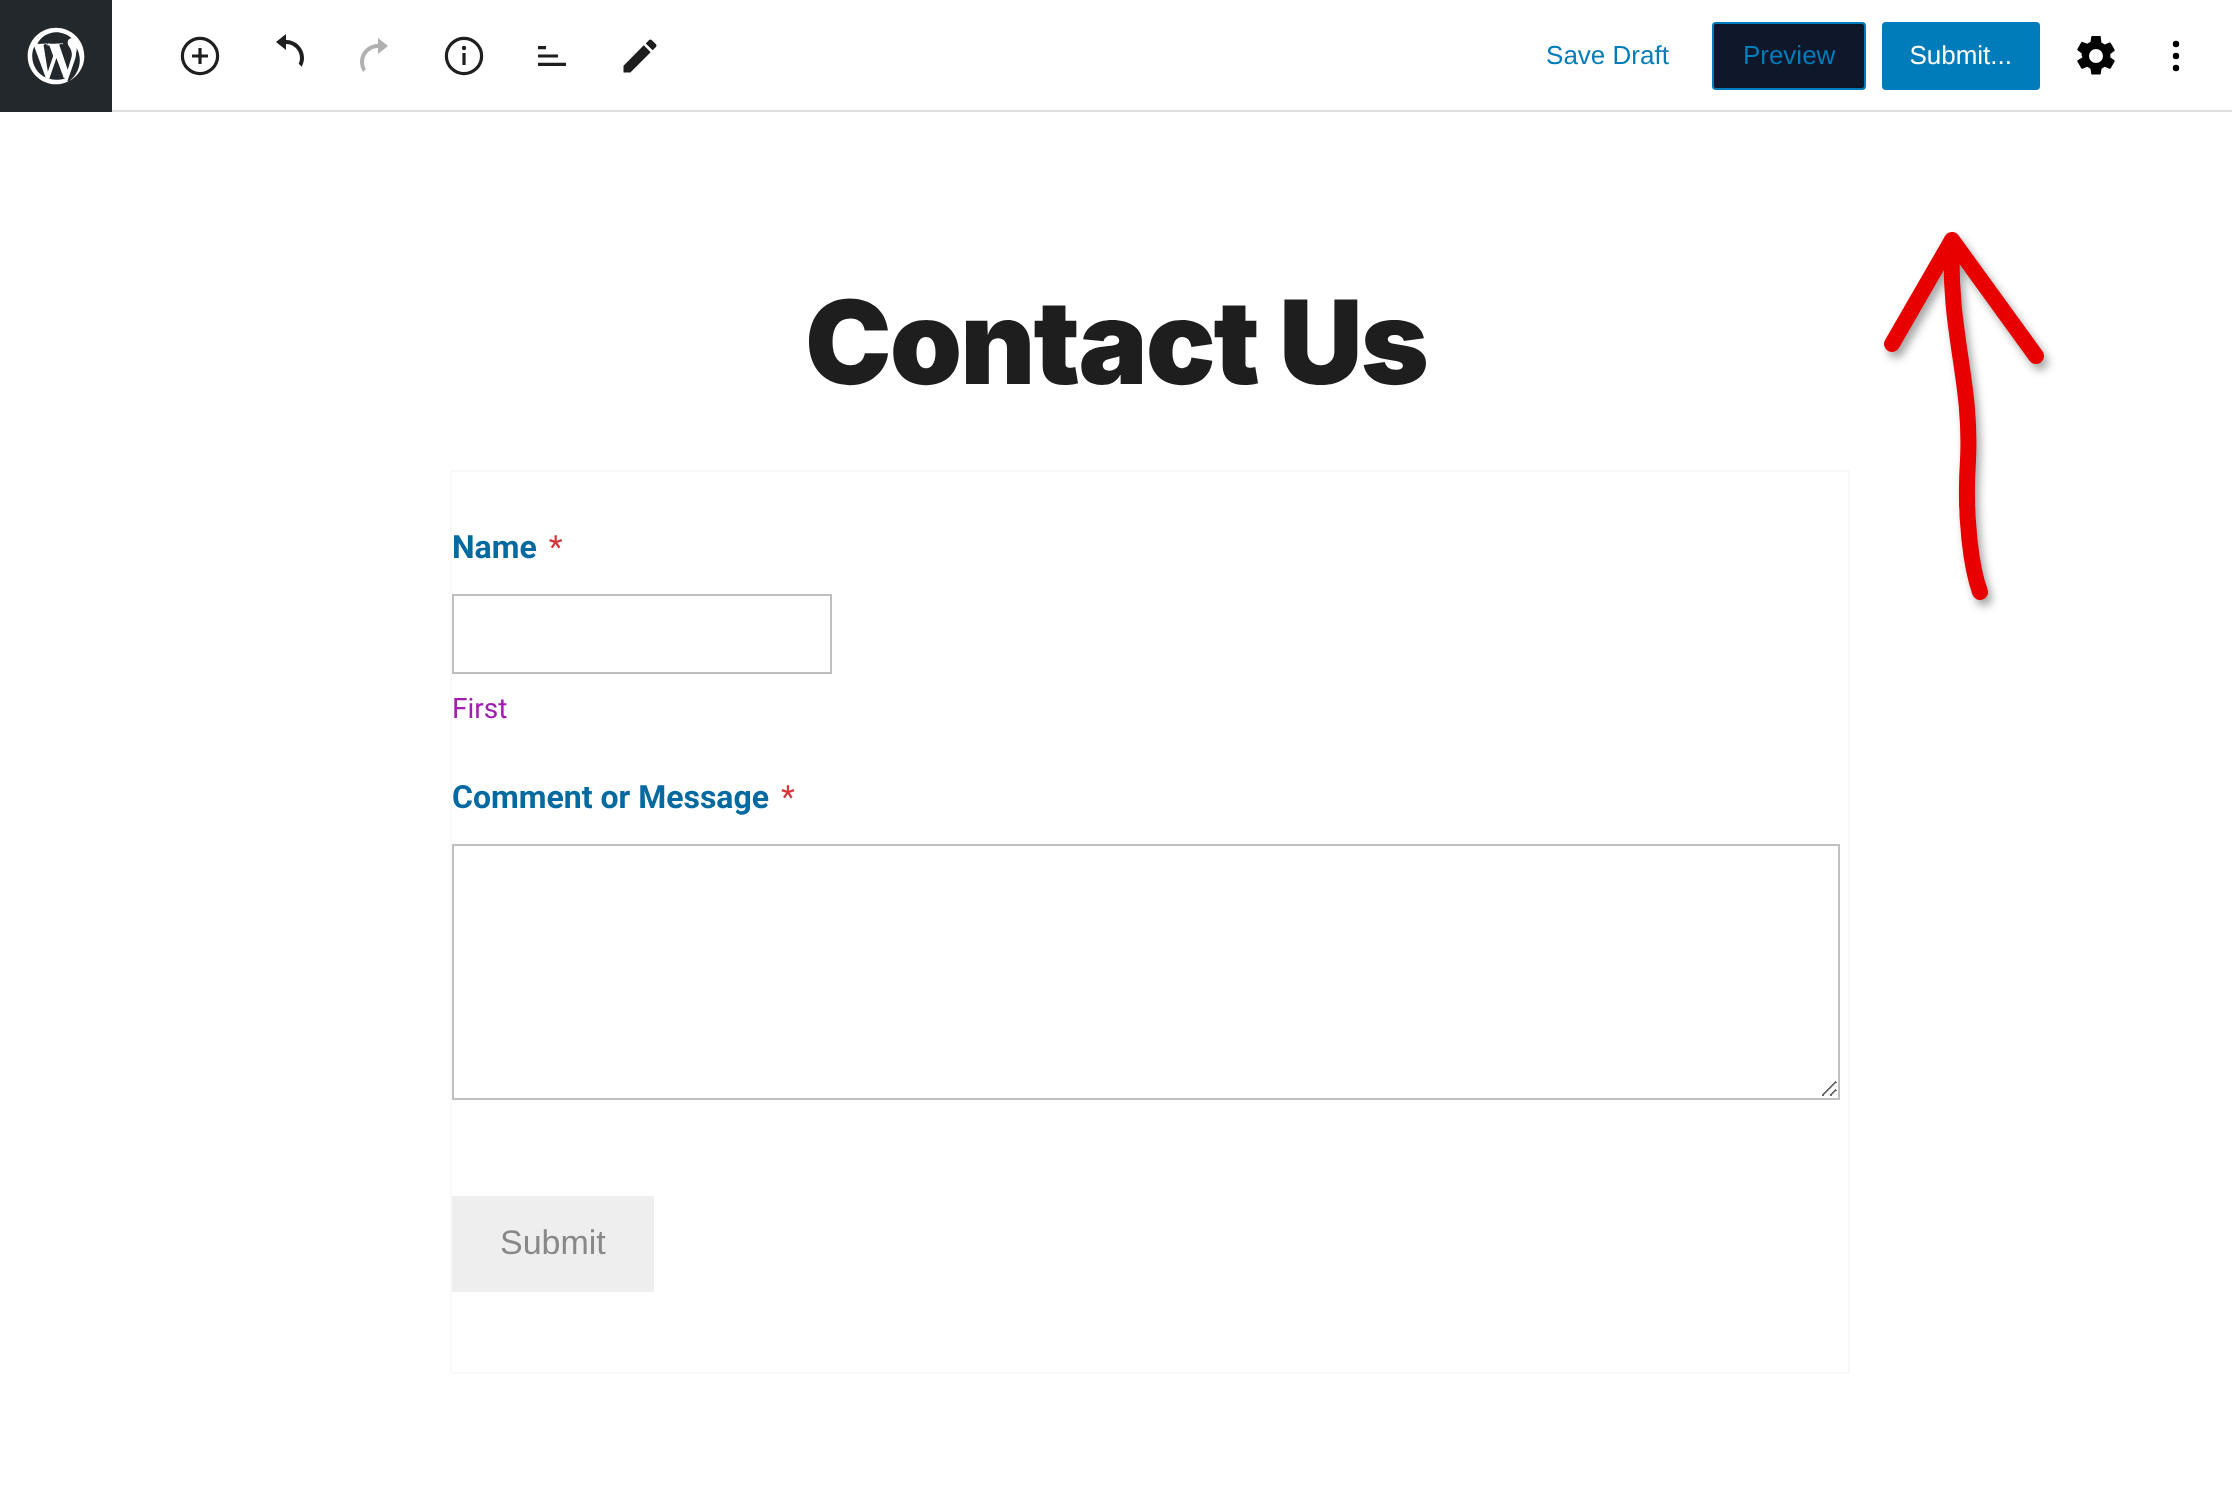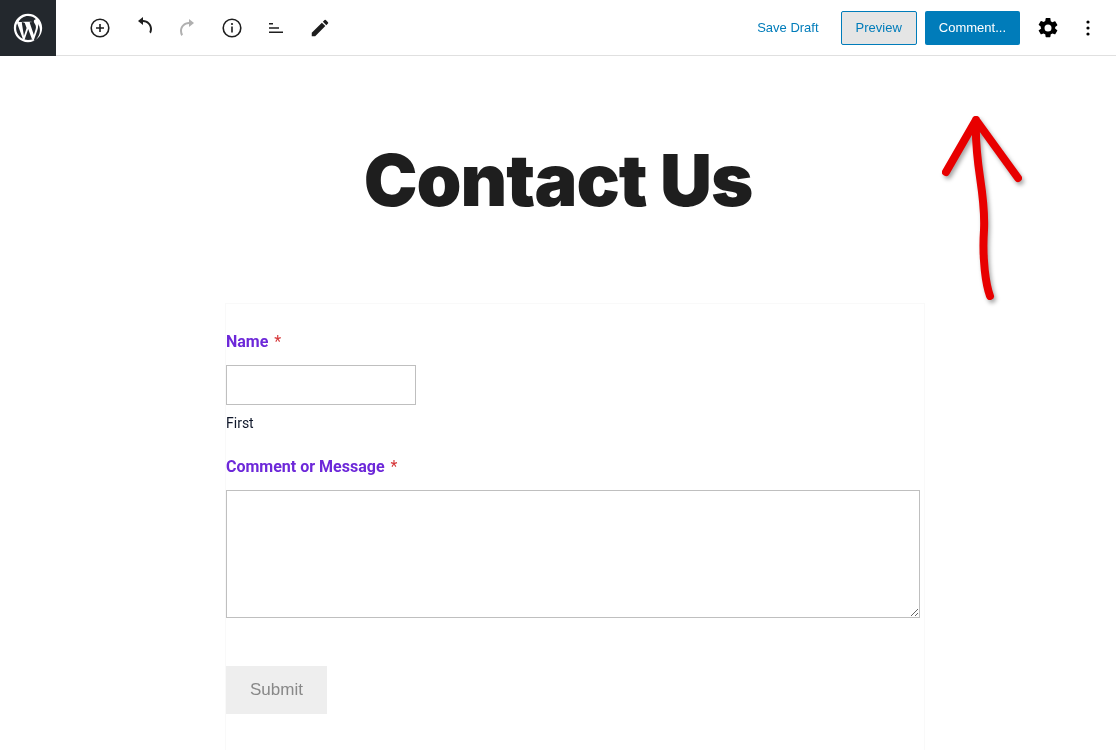--- a/index.html
+++ b/index.html
@@ -12,39 +12,39 @@
   .wp-logo { width:56px; height:56px; background:#23282d; display:flex; align-items:center; justify-content:center; }
   .wp-logo svg { fill:#fff; }
   .icon-btn { width:40px; height:40px; display:flex; align-items:center; justify-content:center; border:none; background:transparent; cursor:pointer; color:#1e1e1e; }
   .icon-btn svg { fill:currentColor; }
   .icon-btn.disabled { color:#b0b0b0; cursor:default; }
   .toolbar-left .icon-btn { margin:0 2px; }
   .toolbar-left .spacer-first { margin-left:24px; }
 
   .toolbar-right { display:flex; align-items:center; padding-right:8px; }
   .link-btn { color:#007cba; background:transparent; border:none; font-size:13px; padding:0 14px; height:36px; cursor:pointer; }
-  .preview-btn { border:1px solid #007cba; color:#007cba; background:#e5e5e5; font-size:13px; height:34px; padding:0 14px; border-radius:2px; cursor:pointer; margin:0 8px; }
+  .preview-btn { border:1px solid #007cba; color:#007cba; background:#0f172a; font-size:13px; height:34px; padding:0 14px; border-radius:2px; cursor:pointer; margin:0 8px; }
   .publish-btn { background:#007cba; color:#fff; border:none; font-size:13px; height:34px; padding:0 14px; border-radius:2px; cursor:pointer; margin-right:8px; }
   .right-icon-btn { width:40px; height:40px; display:flex; align-items:center; justify-content:center; border:none; background:transparent; cursor:pointer; color:#1e1e1e; }
 
   
   .editor-area { position:relative; padding-top:80px; }
-  .page-title { font-family: "Inter", "Helvetica Neue", Arial, sans-serif; font-weight:900; font-size:72px; letter-spacing:-1px; text-align:center; margin:0 auto 80px; color:#1e1e1e; }
+  .page-title { font-family: "Inter", "Helvetica Neue", Arial, sans-serif; font-weight:900; font-size:58px; letter-spacing:-1px; text-align:center; margin:0 auto 29px; color:#1e1e1e; }
 
   .form-wrap { width:700px; margin-left:225px; border:1px solid #f9f9f9; padding:28px 0 40px 0; }
   .form-inner { width:690px; }
 
-  .field-label { font-size:16px; font-weight:700; color:#6d28d9; display:inline; }
+  .field-label { font-size:16px; font-weight:700; color:#0369a1; display:inline; }
   .req { color:#d63638; font-size:16px; margin-left:2px; }
 
   .name-block { margin-bottom:26px; }
   .name-row { display:flex; gap:20px; margin-top:14px; }
   .name-col { display:flex; flex-direction:column; }
   .text-input { width:190px; height:40px; border:1px solid #bfbfbf; background:#fff; }
-  .sublabel { font-size:14px; color:#0f172a; margin-top:10px; }
+  .sublabel { font-size:14px; color:#a21caf; margin-top:10px; }
 
   .email-block { margin-bottom:30px; }
   .email-input { width:400px; height:40px; border:1px solid #bfbfbf; background:#fff; margin-top:14px; display:block; }
 
   .msg-block { margin-bottom:48px; }
   .textarea { width:694px; height:128px; border:1px solid #bfbfbf; background:#fff; margin-top:14px; display:block; resize:both; font-family:inherit; }
 
   .submit-btn { background:#eeeeee; color:#888; border:none; height:48px; padding:0 24px; font-size:17px; cursor:default; }
 
   
@@ -93,21 +93,21 @@
       <button class="icon-btn">
         <svg width="22" height="22" viewBox="0 0 24 24">
             <path d="M3 17.25V21h3.75L17.81 9.94l-3.75-3.75L3 17.25zM20.71 7.04a1 1 0 0 0 0-1.41l-2.34-2.34a1 1 0 0 0-1.41 0l-1.83 1.83 3.75 3.75 1.83-1.83z"></path>
           </svg>
       </button>
     </div>
 
     <div class="toolbar-right">
       <button class="link-btn">Save Draft</button>
       <button class="preview-btn">Preview</button>
-      <button class="publish-btn">Comment...</button>
+      <button class="publish-btn">Submit...</button>
       <button class="right-icon-btn">
         <svg width="24" height="24" viewBox="0 0 24 24">
             <path d="M19.14 12.94a7.49 7.49 0 0 0 .05-.94 7.49 7.49 0 0 0-.05-.94l2.03-1.58a.5.5 0 0 0 .12-.64l-1.92-3.32a.5.5 0 0 0-.61-.22l-2.39.96a7.03 7.03 0 0 0-1.62-.94l-.36-2.54A.5.5 0 0 0 13.9 2h-3.8a.5.5 0 0 0-.49.42l-.36 2.54c-.58.24-1.12.55-1.62.94l-2.39-.96a.5.5 0 0 0-.61.22L2.71 8.48a.5.5 0 0 0 .12.64l2.03 1.58c-.03.31-.05.63-.05.94s.2.63.5.94L2.83 14.16a.5.5 0 0 0-.12.64l1.92 3.32c.14.24.43.34.61.22l2.39-.96c.5.39 1.04.7 1.62.94l.36 2.54a.5.5 0 0 0 .49.42h3.8a.5.5 0 0 0 .49-.42l.36-2.54a7.03 7.03 0 0 0 1.62-.94l2.39.96c.18.12.47.02.61-.22l1.92-3.32a.5.5 0 0 0-.12-.64l-2.03-1.58zM12 15.5A3.5 3.5 0 1 1 12 8.5a3.5 3.5 0 0 1 0 7z"></path>
           </svg>
       </button>
       <button class="right-icon-btn">
         <svg width="24" height="24" viewBox="0 0 24 24">
             <circle cx="12" cy="6" r="1.6"></circle>
             <circle cx="12" cy="12" r="1.6"></circle>
             <circle cx="12" cy="18" r="1.6"></circle>

